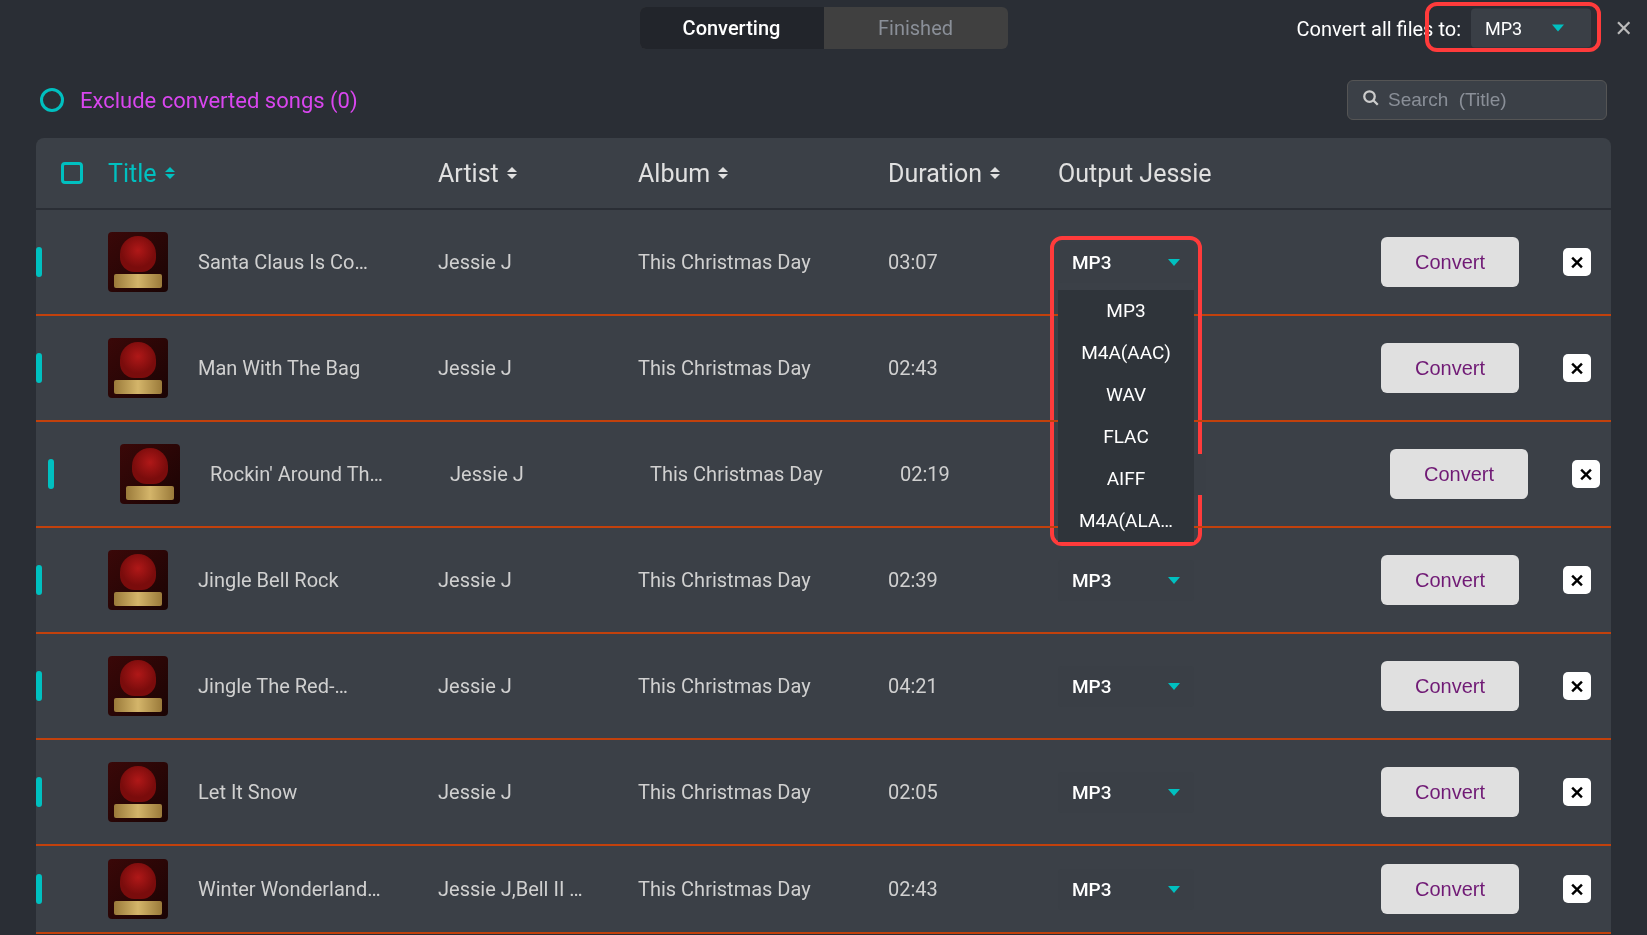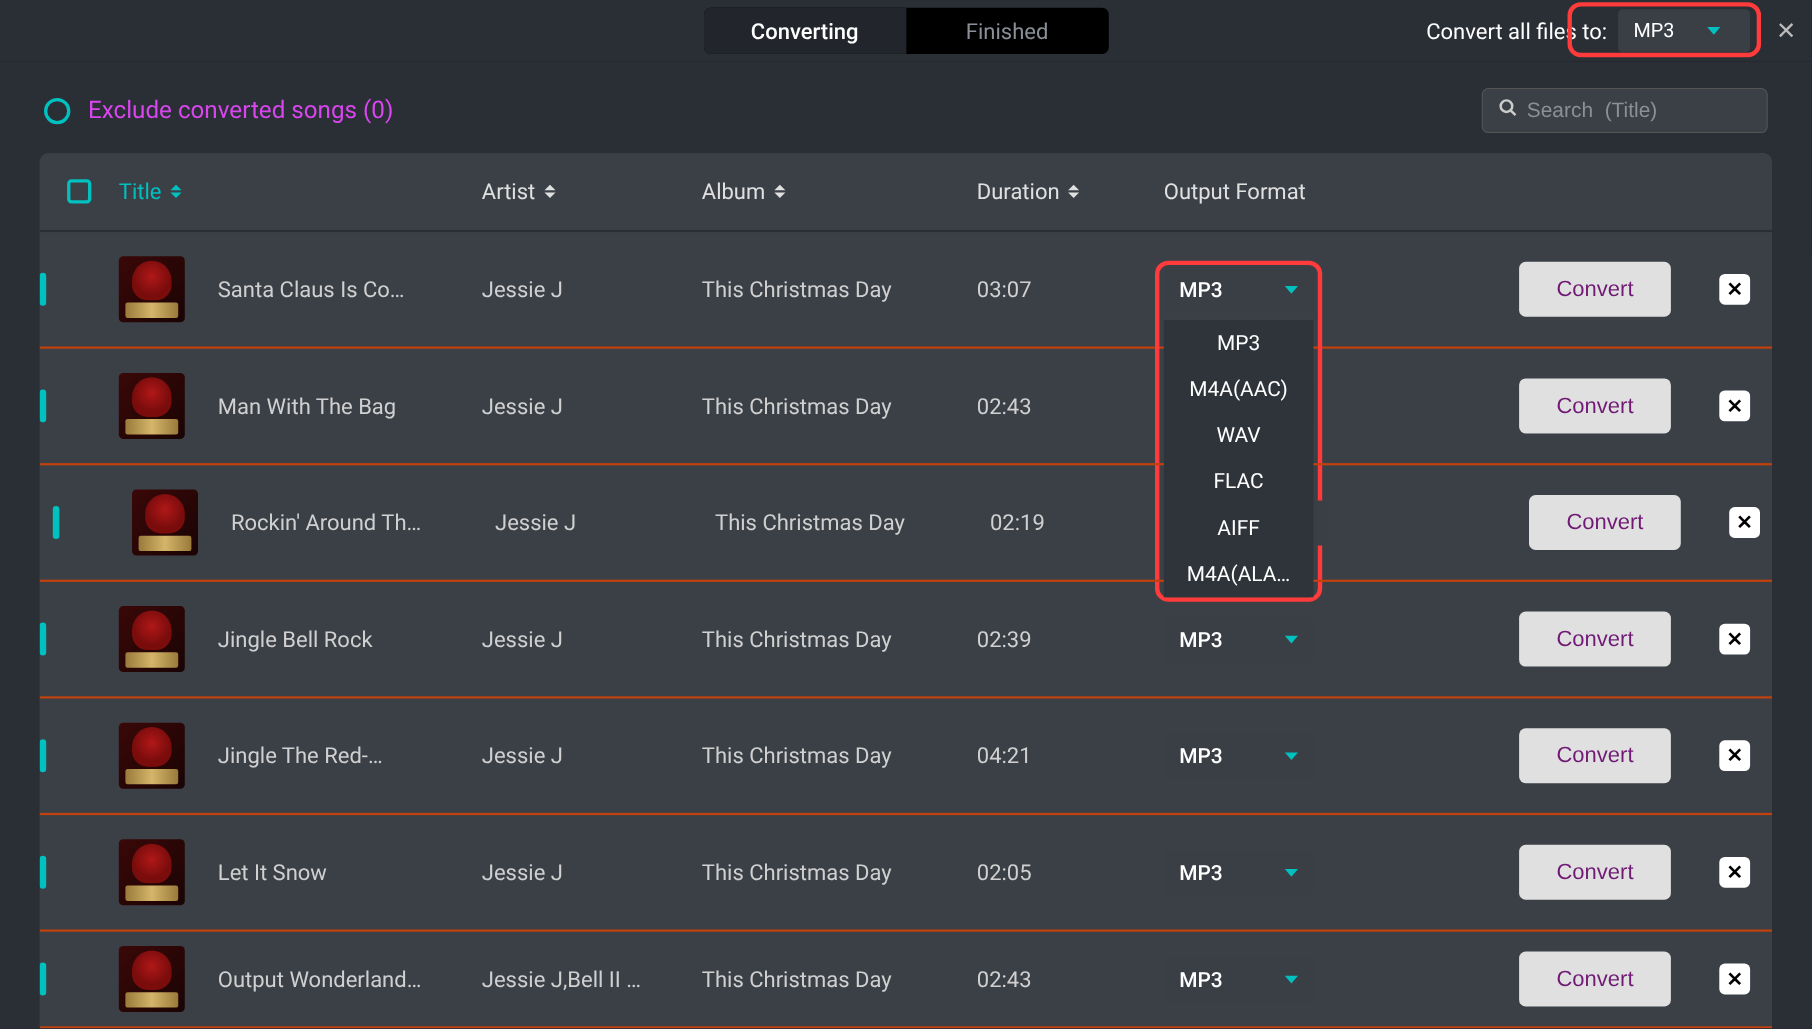--- a/index.html
+++ b/index.html
@@ -16,21 +16,21 @@
     height: 56px;
     display: flex;
     align-items: center;
     padding: 0 20px;
     background: #2a2e35;
     position: relative;
   }
   .tab-group {
     display: flex;
     margin: 0 auto;
-    background: #000000;
+    background: #404040;
     border-radius: 6px;
     overflow: hidden;
   }
   .tab {
     width: 184px;
     height: 42px;
     display: flex;
     align-items: center;
     justify-content: center;
     font-size: 20px;
@@ -133,21 +133,21 @@
     overflow: hidden;
   }
   .thead, .trow {
     display: grid;
     grid-template-columns: 72px 300px 200px 250px 170px 320px auto 150px 60px;
     align-items: center;
   }
   .thead {
     height: 72px;
     border-bottom: 2px solid #2a2e35;
-    font-size: 20px;
+    font-size: 25px;
     color: #e0e0e0;
     padding-right: 20px;
   }
   .th { display: flex; align-items: center; gap: 8px; }
   .th.title-col { color: #00c0c0; padding-left: 56px; }
   .sort-arrows {
     display: inline-flex;
     flex-direction: column;
     gap: 2px;
   }
@@ -334,21 +334,21 @@
             </span>
         </div>
         <div class="th">
           <span>Duration</span>
           <span class="sort-arrows">
               <span class="up"></span>
               <span class="down"></span>
             </span>
         </div>
         <div class="th">
-          <span>Output Format</span>
+          <span>Output Jessie</span>
         </div>
         <div></div>
           <div></div>
           <div></div>
       </div>
       <div id="tbody">
           <div class="trow" style="grid-template-columns: 72px 90px 240px 200px 250px 170px 320px auto 150px 60px;">
             <div><span class="checkbox"></span></div>
             <div>
               <div class="cover"></div>
@@ -481,21 +481,21 @@
             <div><button class="convert-btn">Convert</button></div>
             <div>
               <div class="remove-btn">✕</div>
             </div>
           </div>
           <div class="trow" style="grid-template-columns: 72px 90px 240px 200px 250px 170px 320px auto 150px 60px;">
             <div><span class="checkbox"></span></div>
             <div>
               <div class="cover"></div>
             </div>
-            <div class="title-text">Output Wonderland…</div>
+            <div class="title-text">Winter Wonderland…</div>
             <div class="artist-cell">Jessie J,Bell II …</div>
             <div class="album-cell">This Christmas Day</div>
             <div class="duration-cell">02:43</div>
             <div class="format-cell">
               <div class="format-select">
                 <span class="label">MP3</span>
                 <span class="caret-down-cyan"></span>
               </div>
             </div>
             <div></div>

